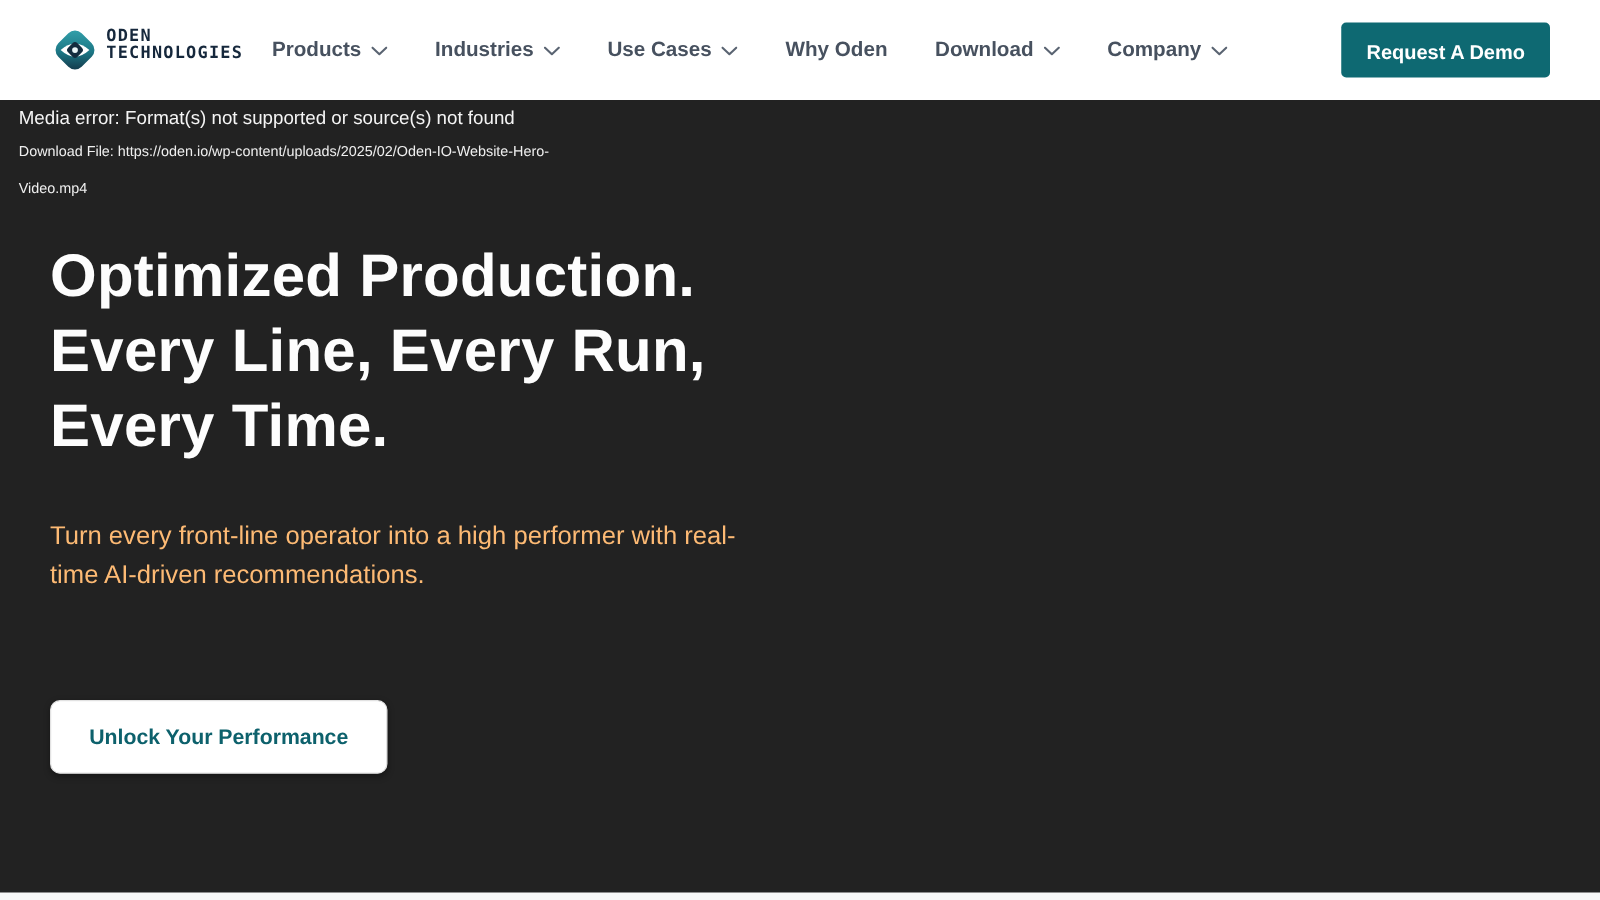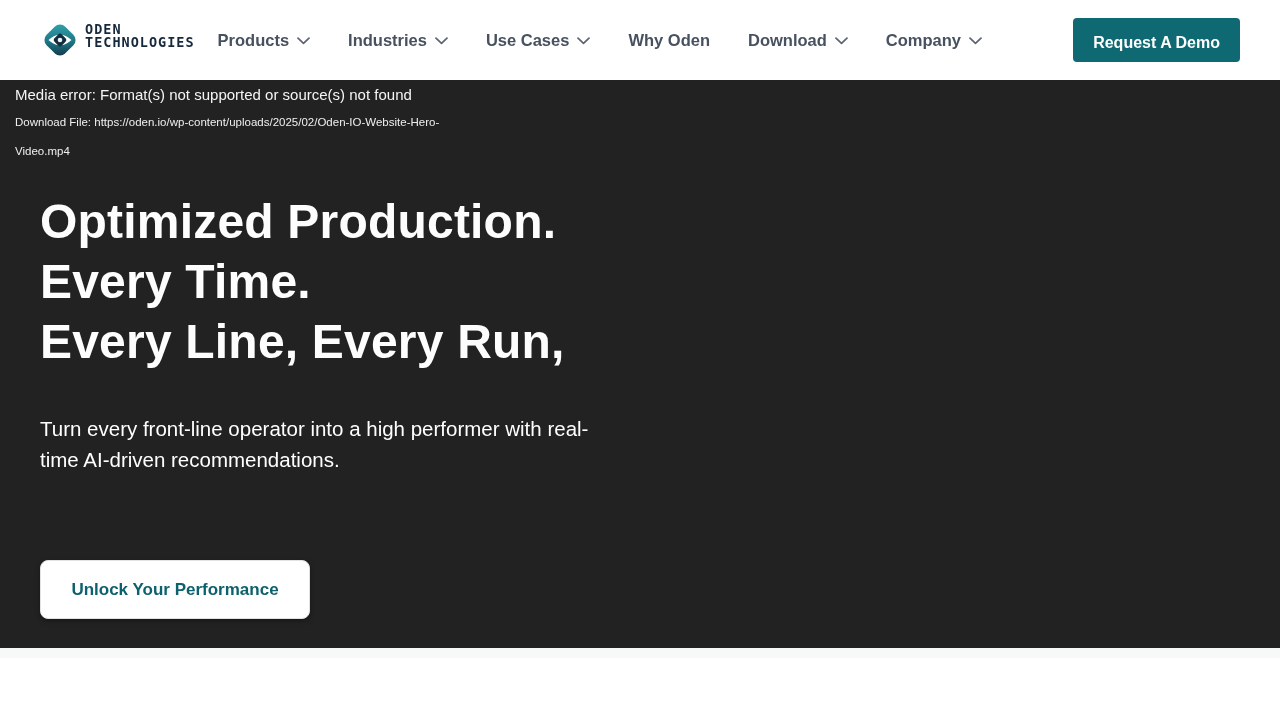--- a/index.html
+++ b/index.html
@@ -17,31 +17,31 @@
   .nav { display:flex; align-items:center; gap:38px; margin-left:23px; }
   .nav-item { display:flex; align-items:center; gap:8px; cursor:pointer;
     color:#47515F; font-size:16.5px; font-weight:bold; text-decoration:none; }
   .chev { display:block; margin-top:2px; color:#5A6472; }
   .spacer { flex:1; }
   .demo-btn { background:#0E6972; color:#ffffff; border:none; border-radius:4px;
     font-family:"Liberation Sans", sans-serif; font-size:16px; font-weight:bold;
     padding:16px 20px; height:44px; cursor:pointer; }
 
   
-  .hero { position:relative; height:568px; background:#222222; color:#ffffff; }
+  .hero { position:relative; height:634px; background:#222222; color:#ffffff; }
   .media-error { position:absolute; top:6px; left:15px; font-size:15px;
     font-weight:400; color:#f5f5f5; }
   .dl-line { position:absolute; left:15px; font-size:11.5px; color:#efefef; }
   .dl-line.l1 { top:36px; }
   .dl-line.l2 { top:65px; }
   .hero-heading { position:absolute; top:112px; left:40px; font-size:48px;
     line-height:60px; font-weight:bold; color:#fdfdfd; letter-spacing:0.2px; }
   .hero-heading span { display:block; }
   .hero-sub { position:absolute; top:333px; left:40px; max-width:560px;
-    font-size:20.5px; line-height:31px; font-weight:400; color:#ffffff; }
+    font-size:20.5px; line-height:31px; font-weight:400; color:#fdba74; }
   .unlock-btn { position:absolute; top:480px; left:40px; width:270px; height:59px;
     background:#ffffff; color:#0D616C; border:1px solid #e2e2e2; border-radius:8px;
     font-family:"Liberation Sans", sans-serif; font-size:17px; font-weight:bold;
     cursor:pointer; box-shadow:0 2px 5px rgba(0,0,0,0.35); }
 
   
   .bottom-strip { height:10px; background:#f7f8f8; }
 </style>
 </head>
 <body>
@@ -110,22 +110,22 @@
 </div>
 
 <div class="hero">
 
   <div class="media-error">Media error: Format(s) not supported or source(s) not found</div>
   <div class="dl-line l1">Download File: https://oden.io/wp-content/uploads/2025/02/Oden-IO-Website-Hero-</div>
   <div class="dl-line l2">Video.mp4</div>
 
   <h1 class="hero-heading">
     <span>Optimized Production.</span>
+    <span>Every Line, Every Run,</span>
     <span>Every Time.</span>
-    <span>Every Line, Every Run,</span>
   </h1>
 
   <p class="hero-sub">Turn every front-line operator into a high performer with real-time AI-driven recommendations.</p>
 
   <button class="unlock-btn">Unlock Your Performance</button>
 </div>
 
 <div class="bottom-strip"></div>
 
 </body></html>

